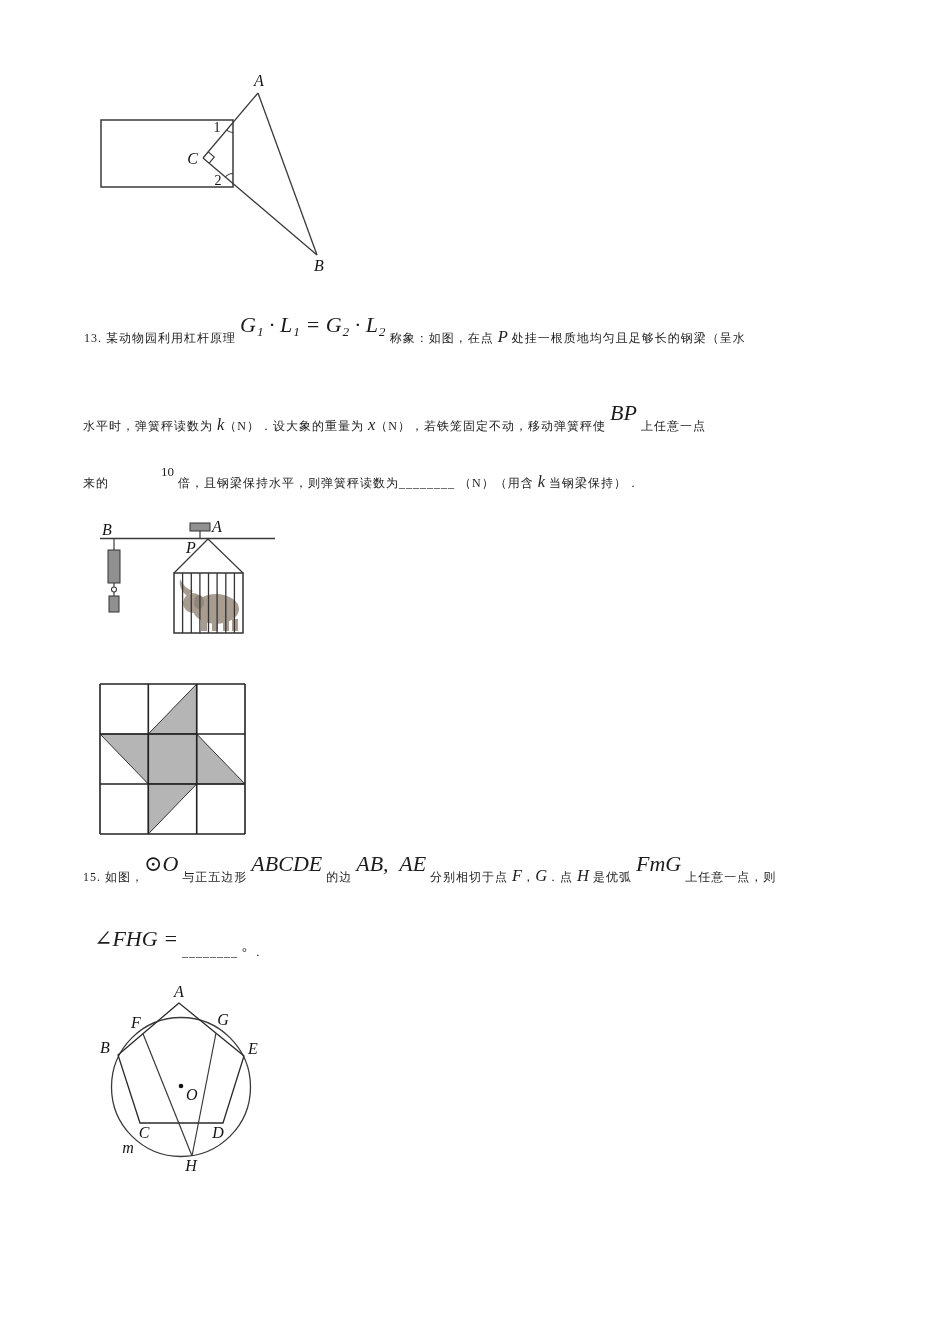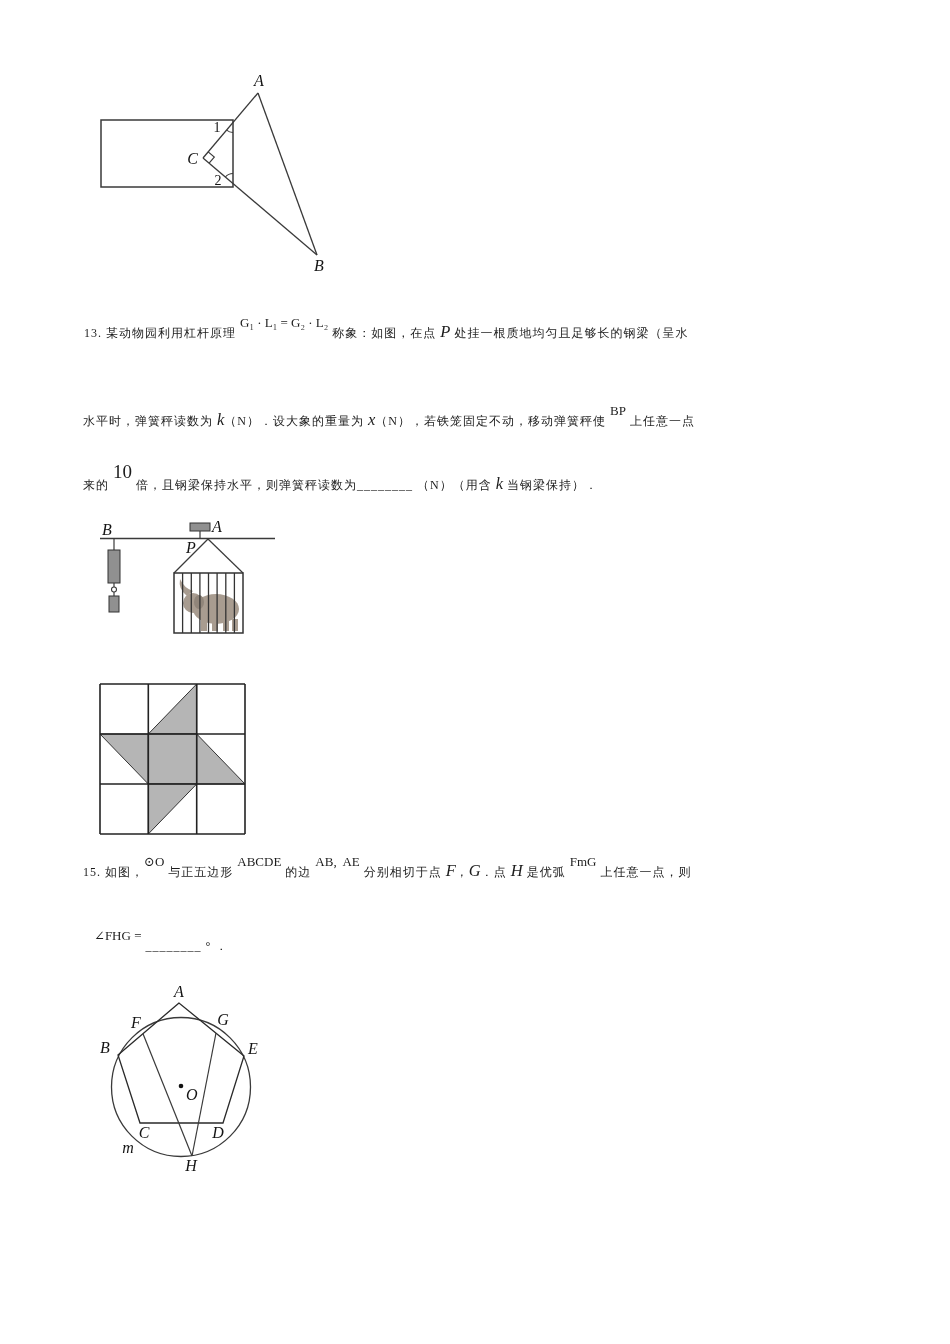--- a/index.html
+++ b/index.html
@@ -4,23 +4,23 @@
 <style>
   html,body { margin:0; padding:0; background:#ffffff; }
   .page {
     position:relative; width:950px; height:1344px; background:#ffffff;
     font-family:"Liberation Serif","DejaVu Serif",serif; color:#1c1c1c;
     overflow:hidden;
   }
   .textline { position:absolute; white-space:pre; font-size:16px; }
   .sg-t  { font-size:12px; letter-spacing:1px; }
   .sg-i  { font-style:italic; font-size:16.5px; font-family:"Liberation Serif","DejaVu Serif",serif; }
-  .sg-r  { font-size:13px; font-family:"Liberation Serif","DejaVu Serif",serif;
+  .sg-r  { font-style:italic; font-size:22px; font-family:"Liberation Serif","DejaVu Serif",serif;
            position:relative; top:-10px; display:inline-block; }
-  .sg-rn { font-size:19px; position:relative; top:-11px; display:inline-block; }
+  .sg-rn { font-size:13px; position:relative; top:-11px; display:inline-block;margin-left:48px; }
   .fig { position:absolute; }
   .flabel { font-family:"Liberation Serif","DejaVu Serif",serif; font-style:italic;
             font-size:16px; fill:#141414; }
   .fnum   { font-family:"Liberation Serif","DejaVu Serif",serif; font-size:14px; fill:#141414; }
   svg .ln { stroke:#3a3a3a; fill:none; }
 </style>
 </head>
 <body>
 
 <div class="page">

